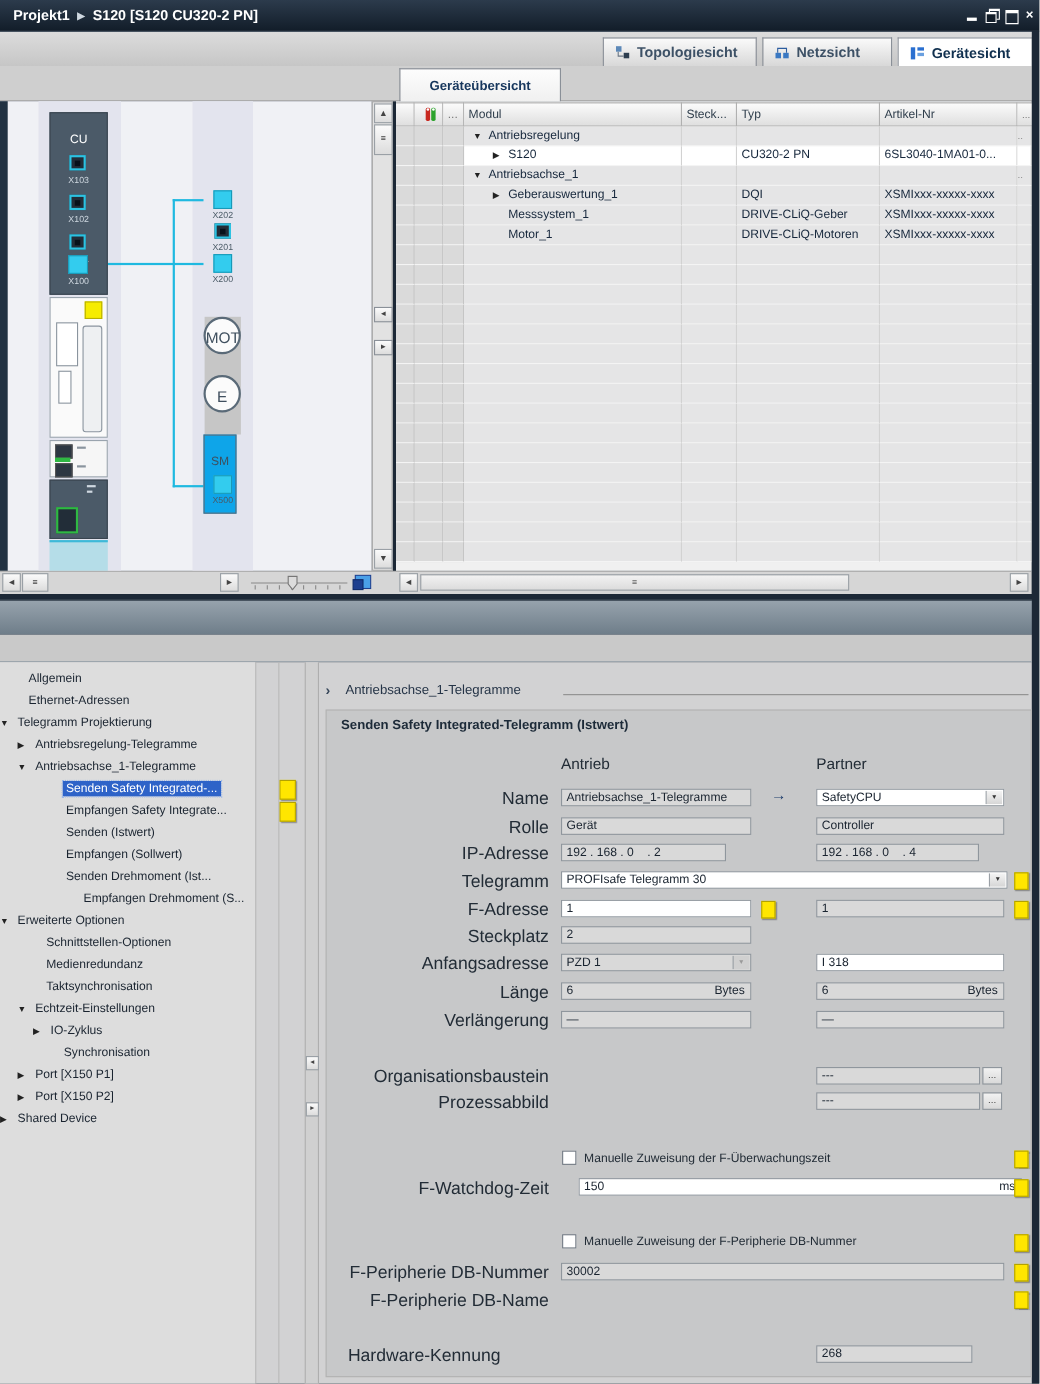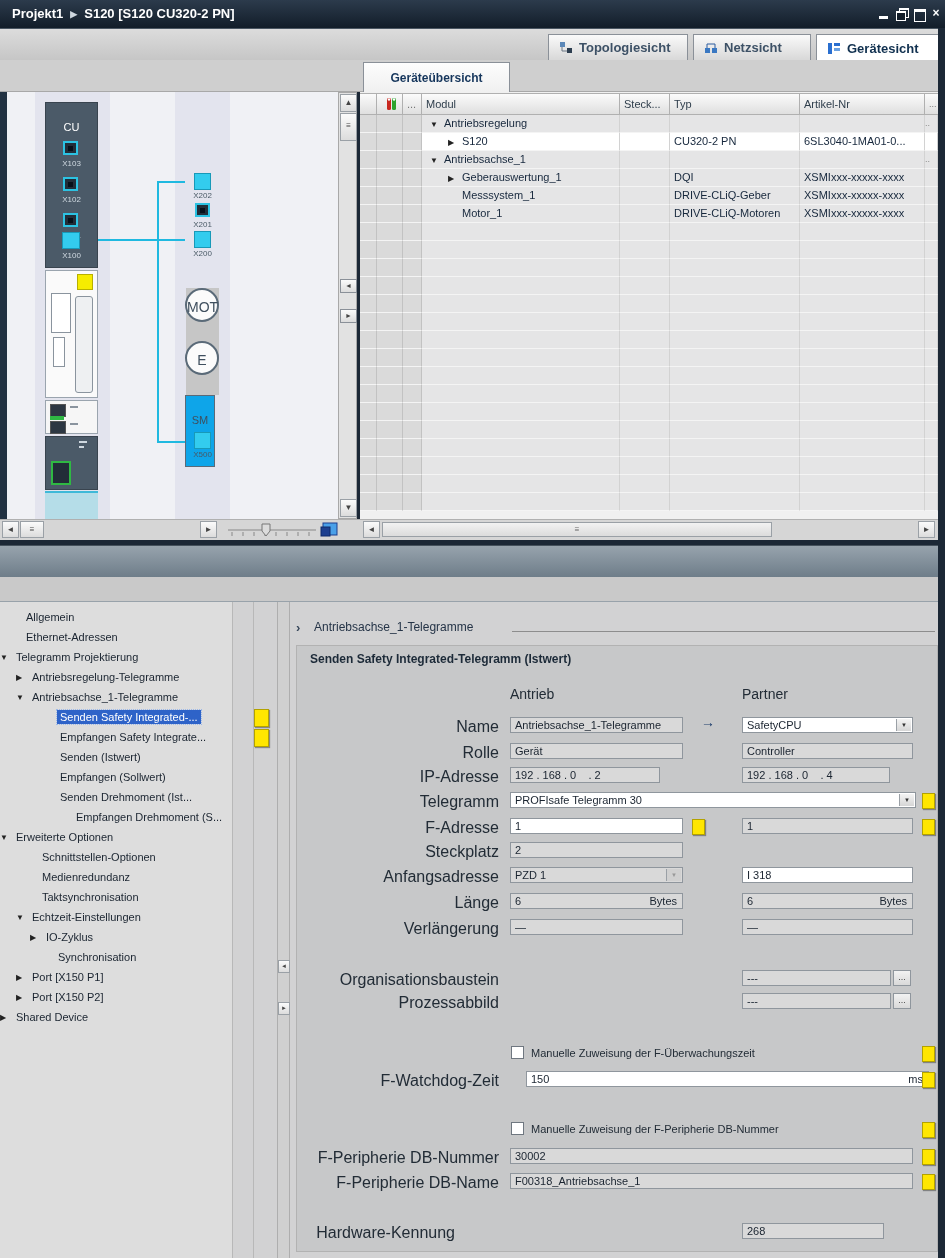--- a/index.html
+++ b/index.html
@@ -800,19 +800,18 @@
 
   <div class="abs chk" style="left:511px;top:1122px;"></div>
   <span class="abs chklabel" style="left:531px;top:1123px;">Manuelle Zuweisung der F-Peripherie DB-Nummer</span>
   <div class="abs ymark" style="left:922px;top:1122px;"></div>
 
   <span class="abs flabel" style="top:1149px;">F-Peripherie DB-Nummer</span>
   <div class="abs fld" style="left:510px;top:1148px;width:403px;">30002</div>
   <div class="abs ymark" style="left:922px;top:1149px;"></div>
 
   <span class="abs flabel" style="top:1174px;">F-Peripherie DB-Name</span>
-  <div class="abs fld" style="left:510px;top:1173px;width:403px;">F00318_Antriebsachse_1</div>
   <div class="abs ymark" style="left:922px;top:1174px;"></div>
 
   <span class="abs flabel" style="top:1224px;width:165px;">Hardware-Kennung</span>
   <div class="abs fld" style="left:742px;top:1223px;width:142px;">268</div>
 
 </div>
 
 </body></html>

